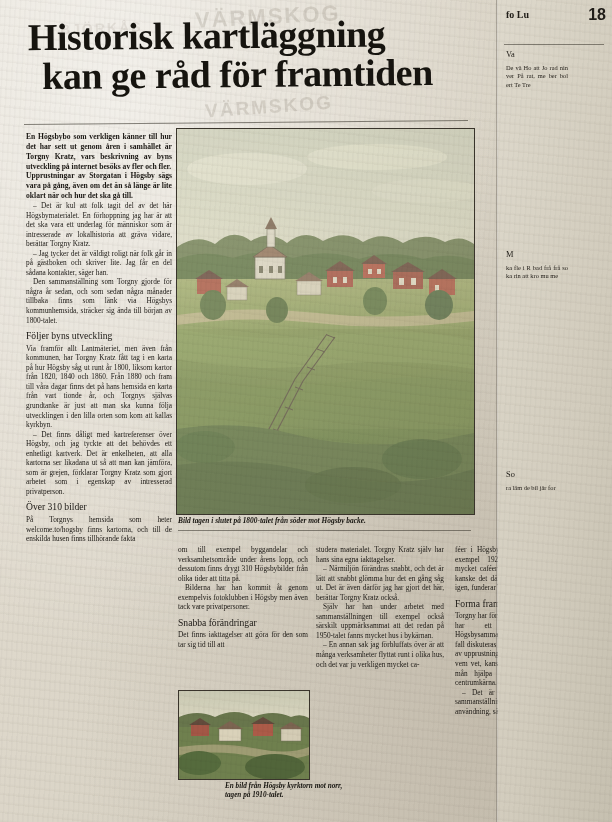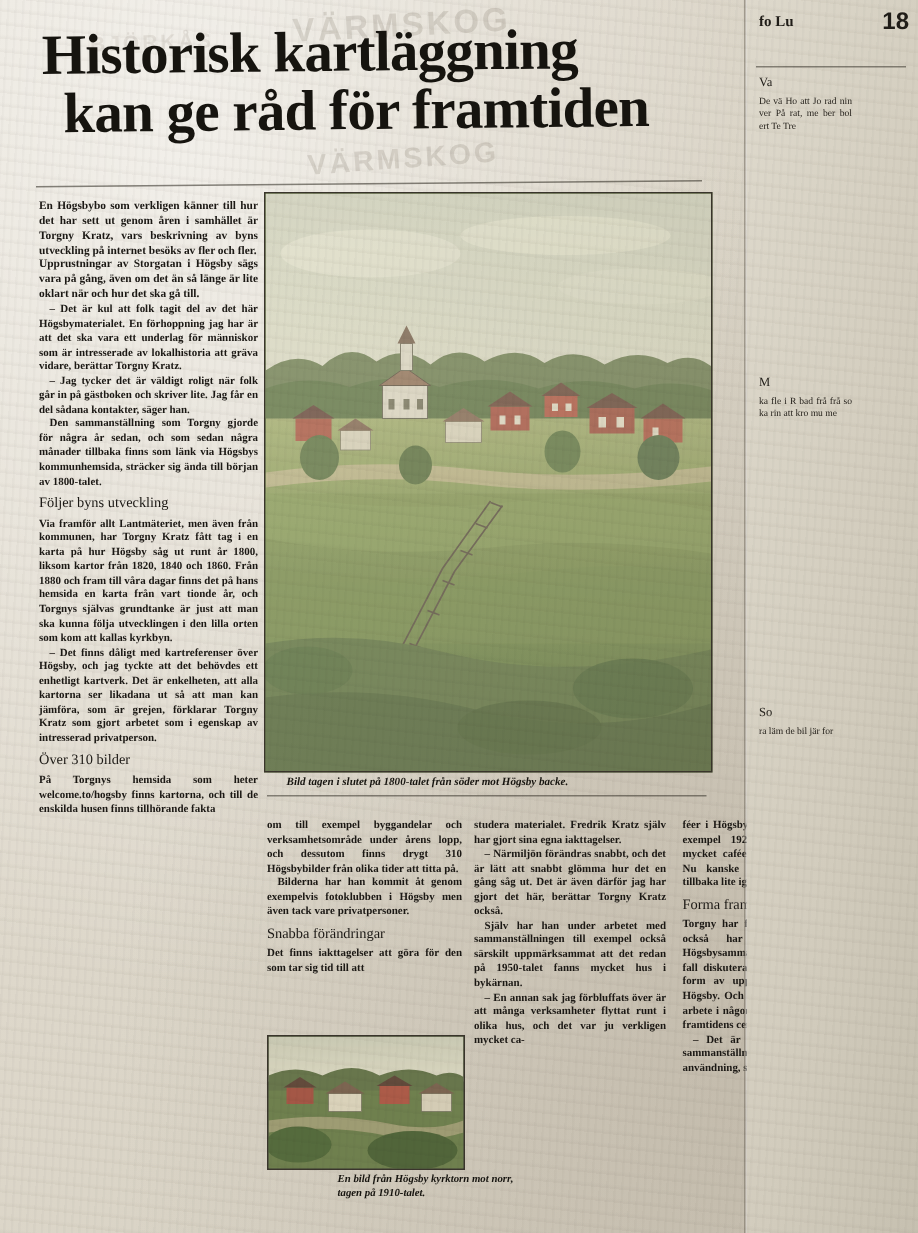--- a/index.html
+++ b/index.html
@@ -83,21 +83,21 @@
   
   .col {
     position: absolute;
     font-size: 7.3px;
     line-height: 1.31;
     text-align: justify;
     color: #1b1814;
     column-gap: 0;
     hyphens: auto;
   }
-  .col p { margin: 0 0 0 0; text-indent: 7px; font-weight: bold; }
+  .col p { margin: 0 0 0 0; text-indent: 7px; }
   .col p.noindent { text-indent: 0; }
   .col p.lead { font-weight: 700; font-size: 7.6px; text-indent: 0; line-height: 1.30; }
   .col h3.sub {
     font-size: 9.6px;
     font-weight: 400;
     margin: 6px 0 2px 0;
     line-height: 1.1;
     text-indent: 0;
   }
   .sig { font-weight: 700; text-align: right; margin-top: 7px; text-indent: 0; }
@@ -120,21 +120,20 @@
   }
   .photo-cap {
     position: absolute;
     top: 516px;
     left: 178px;
     width: 293px;
     font-size: 7.4px;
     font-weight: 700;
     font-style: italic;
     color: #16140f;
-    margin-left: 13px;
   }
   .rule-cap {
     position: absolute;
     top: 530px;
     left: 178px;
     width: 293px;
     height: 1px;
     background: rgba(40,36,28,0.5);
   }
 
@@ -408,21 +407,21 @@
       </g>
       <path d="M0 56 Q40 50 80 58 Q110 64 130 56 L130 64 Q105 72 78 66 Q40 58 0 64 Z" fill="#bdae8b" opacity=".6"></path>
       <ellipse cx="20" cy="72" rx="22" ry="12" fill="#3f5c2d"></ellipse>
       <ellipse cx="96" cy="76" rx="30" ry="13" fill="#3a5529"></ellipse>
       <rect x="0" y="0" width="130" height="88" fill="#cbbd98" opacity="0.16"></rect>
     </svg>
   </div>
   <div class="photo-small-cap">En bild från Högsby kyrktorn mot norr, tagen på 1910-talet.</div>
 
   <div class="col" id="col3">
-    <p class="noindent">studera materialet. Fredrik Kratz själv har gjort sina egna iakttagelser.</p>
+    <p class="noindent">studera materialet. Torgny Kratz själv har hans sina egna iakttagelser.</p>
     <p>– Närmiljön förändras snabbt, och det är lätt att snabbt glömma hur det en gång såg ut. Det är även därför jag har gjort det här, berättar Torgny Kratz också.</p>
     <p>Själv har han under arbetet med sammanställningen till exempel också särskilt uppmärksammat att det redan på 1950-talet fanns mycket hus i bykärnan.</p>
     <p>– En annan sak jag förbluffats över är att många verksamheter flyttat runt i olika hus, och det var ju verkligen mycket ca-</p>
   </div>
 
   <div class="col" id="col4">
     <p class="noindent">féer i Högsby under en period runt till exempel 1920- och 1930-talen. Plus mycket caféer med jämna mellanrum. Nu kanske det där börjar komma tillbaka lite igen, funderar Torgny Kratz.</p>
     <h3 class="sub">Forma framtiden</h3>
     <p class="noindent">Torgny har förstått att myndigheterna också har ett öga på hans Högsbysammanställning när det nu i alla fall diskuteras och även filas på något form av upprustning av Storgatan i Högsby. Och vem vet, kanske kan hans arbete i någon mån hjälpa till att forma framtidens centrumkärna.</p>
     <p>– Det är bara roligt om den här sammanställningen kommer till användning, säger Torgny Kratz.</p>

